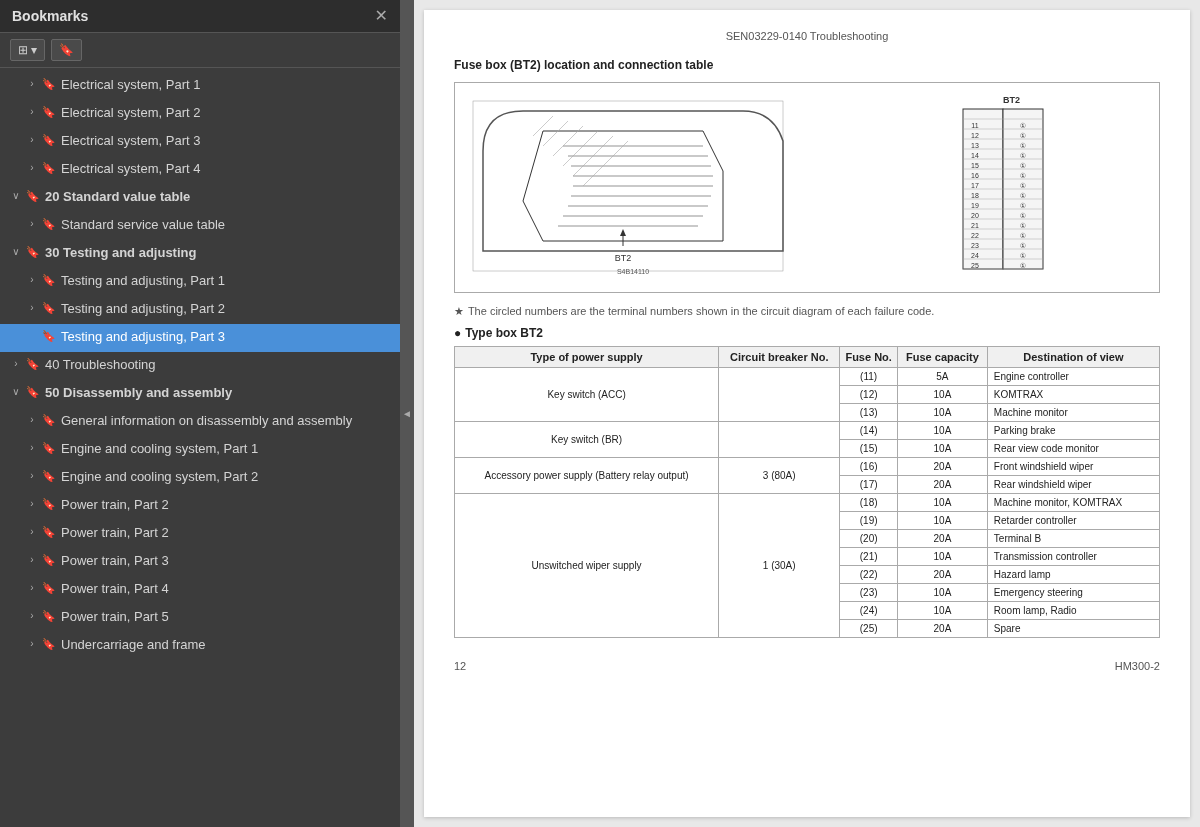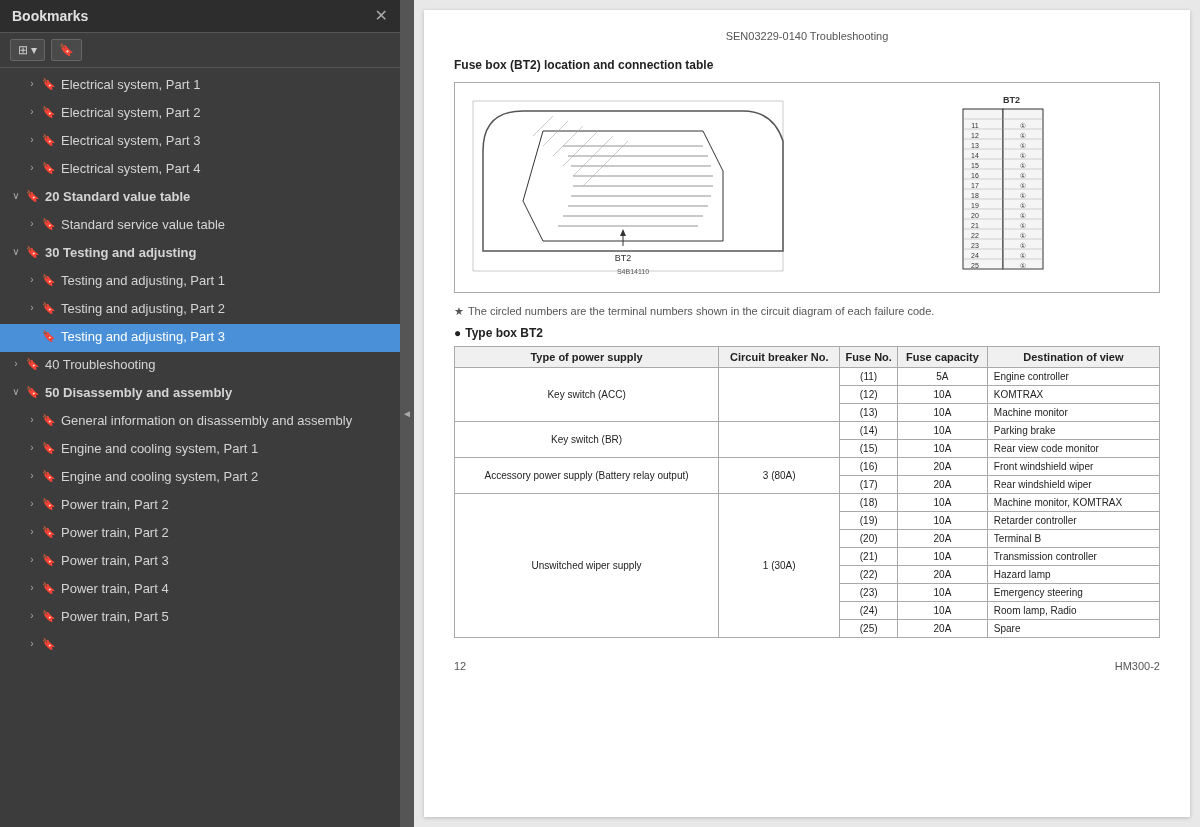--- a/index.html
+++ b/index.html
@@ -336,20 +336,21 @@
       <span class="label">Power train, Part 4</span>
     </div>
     <div class="tree-item indent-1">
       <span class="toggle">›</span>
       <span class="bookmark-icon">🔖</span>
       <span class="label">Power train, Part 5</span>
     </div>
     <div class="tree-item indent-1">
       <span class="toggle">›</span>
       <span class="bookmark-icon">🔖</span>
+      <span class="label">Undercarriage and frame</span>
     </div>
 
   </div>
 </div>
 
 <div style="width:14px; background:#555; display:flex; align-items:center; justify-content:center; cursor:ew-resize; z-index:5;">
   <span style="color:#aaa; font-size:10px;">◄</span>
 </div>
 
 <div id="main">

